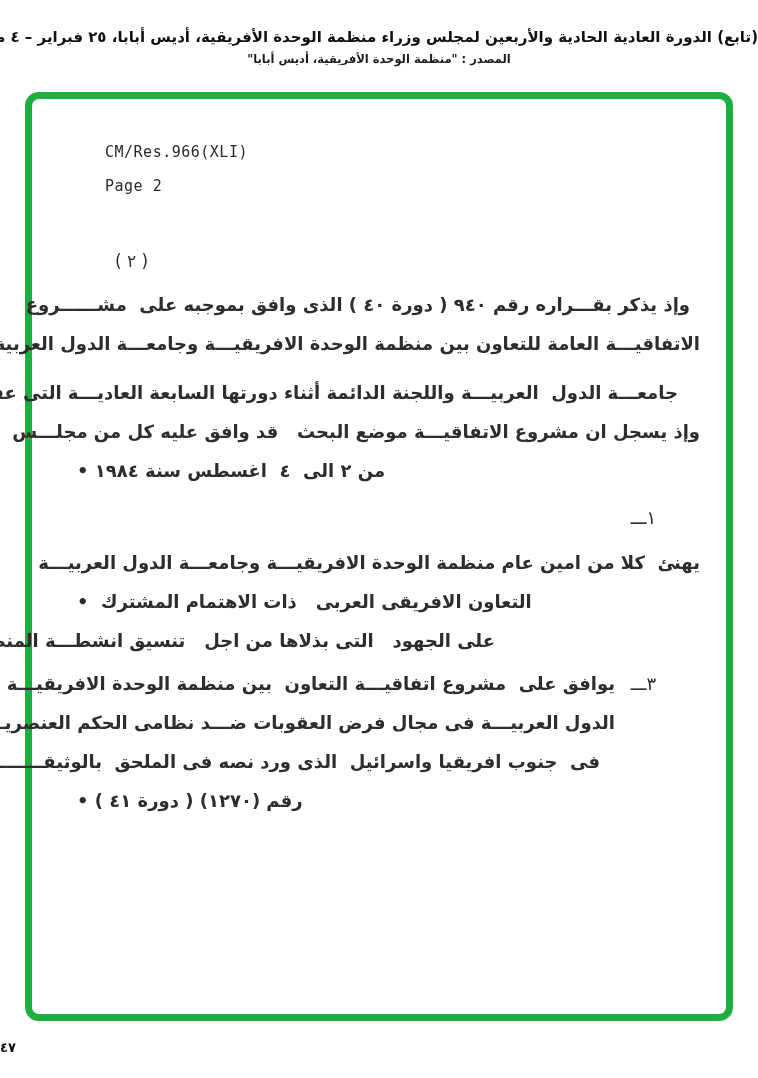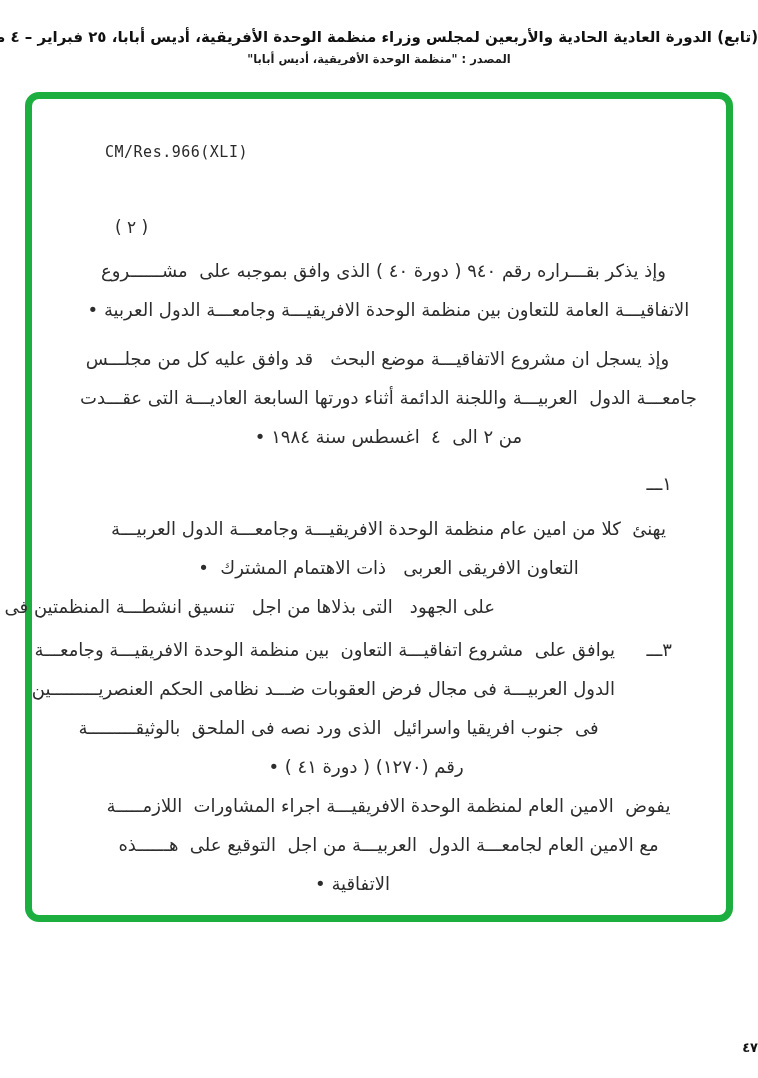--- a/index.html
+++ b/index.html
@@ -38,21 +38,21 @@
     line-height: 18px;
     color: #1c1c1c;
   }
 
   
   .frame {
     position: absolute;
     left: 25px;
     top: 92px;
     width: 708px;
-    height: 830px;
+    height: 929px;
     box-sizing: border-box;
     border: 7px solid #1cae3e;
     border-radius: 14px;
     background: #ffffff;
   }
 
   
   .ref {
     margin: 36px 0 0 73px;
     font-family: "DejaVu Sans Mono", "Liberation Mono", monospace;
@@ -65,21 +65,22 @@
   
   .docbody {
     direction: rtl;
     margin: 0 26px 0 45px;
     color: #2d2d2d;
     font-size: 18px;
   }
   .ln {
     line-height: 39px;
     white-space: pre;
-    text-align: center;
+    text-align: left;
+    font-weight: bold;
   }
   .secnum {
     margin-top: 44px;
     line-height: 28px;
     font-size: 17px;
     text-align: left;
     padding-left: 38px;
     white-space: pre;
   }
   .para-a { margin-top: 10px; }
@@ -91,73 +92,74 @@
   .item {
     display: flex;
     direction: rtl;
   }
   .item .num {
     flex: 0 0 85px;
     box-sizing: border-box;
     padding-right: 28px;
     line-height: 39px;
     white-space: pre;
-    text-align: right;
+    text-align: center;
   }
   .item .itext { flex: 1 1 auto; min-width: 0; }
   .item1 { margin-top: 8px; }
   .item2 { margin-top: 6px; }
   .item3 { margin-top: 4px; }
   .item4 { margin-top: 0; }
   .item1 .ln:nth-child(2) { padding-right: 245px; }
   .item2 .ln:nth-child(3) { padding-right: 205px; }
   .item3 .ln:nth-child(3) { padding-right: 15px; }
   .item3 .ln:nth-child(4) { margin-right: -40px; }
   .item4 .ln:nth-child(3) { padding-right: 72px; }
 
   
   .footer {
     position: absolute;
     left: 0;
     right: 0;
     top: 1040px;
-    text-align: right;
+    text-align: left;
     font-size: 13px;
     font-weight: bold;
     color: #111;
   }
 </style>
 </head>
 <body>
 
 <div class="canvas">
 
   <div class="caption">
     <div class="cap1">(تابع)  الدورة العادية الحادية والأربعين لمجلس وزراء منظمة الوحدة الأفريقية، أديس أبابا، ٢٥ فبراير – ٤ مارس ١٩٨٥</div>
     <div class="cap2">المصدر :  "منظمة الوحدة الأفريقية، أديس أبابا"</div>
   </div>
 
   <div class="frame" style="border-color: rgb(28, 174, 62);">
 
     <div class="ref">
       <div>CM/Res.966(XLI)</div>
+      <div>Page 2</div>
     </div>
 
     <div class="docbody">
 
       <div class="secnum">( ٢ )</div>
 
       <div class="para-a">
         <div class="ln">وإذ يذكر بقـــراره رقم ٩٤٠ ( دورة ٤٠ ) الذى وافق بموجبه على  مشــــــروع</div>
         <div class="ln">الاتفاقيـــة العامة للتعاون بين منظمة الوحدة الافريقيـــة وجامعـــة الدول العربية •</div>
       </div>
 
       <div class="para-b">
+        <div class="ln">جامعـــة الدول  العربيـــة واللجنة الدائمة أثناء دورتها السابعة العاديـــة التى عقـــدت</div>
         <div class="ln">وإذ يسجل ان مشروع الاتفاقيـــة موضع البحث   قد وافق عليه كل من مجلـــس</div>
-        <div class="ln">جامعـــة الدول  العربيـــة واللجنة الدائمة أثناء دورتها السابعة العاديـــة التى عقـــدت</div>
         <div class="ln">من ٢ الى  ٤  اغسطس سنة ١٩٨٤ •</div>
       </div>
 
       <div class="item item1">
         <div class="num">١ـــ</div>
       </div>
 
       <div class="item item2">
         <div class="itext">
           <div class="ln">يهنئ  كلا من امين عام منظمة الوحدة الافريقيـــة وجامعـــة الدول العربيـــة</div>
@@ -170,25 +172,20 @@
         <div class="num">٣ـــ</div>
         <div class="itext">
           <div class="ln">يوافق على  مشروع اتفاقيـــة التعاون  بين منظمة الوحدة الافريقيـــة وجامعـــة</div>
           <div class="ln">الدول العربيـــة فى مجال فرض العقوبات ضـــد نظامى الحكم العنصريـــــــــين</div>
           <div class="ln">فى  جنوب افريقيا واسرائيل  الذى ورد نصه فى الملحق  بالوثيقـــــــــة</div>
           <div class="ln">رقم (١٢٧٠) ( دورة ٤١ ) •</div>
         </div>
       </div>
 
       <div class="item item4">
-        <div class="itext">
-          <div class="ln">يفوض  الامين العام لمنظمة الوحدة الافريقيـــة اجراء المشاورات  اللازمـــــة</div>
-          <div class="ln">مع الامين العام لجامعـــة الدول  العربيـــة من اجل  التوقيع على  هــــــذه</div>
-          <div class="ln">الاتفاقية •</div>
-        </div>
       </div>
 
     </div>
   </div>
 
   <div class="footer">٤٧</div>
 
 </div>
 
 </body></html>

